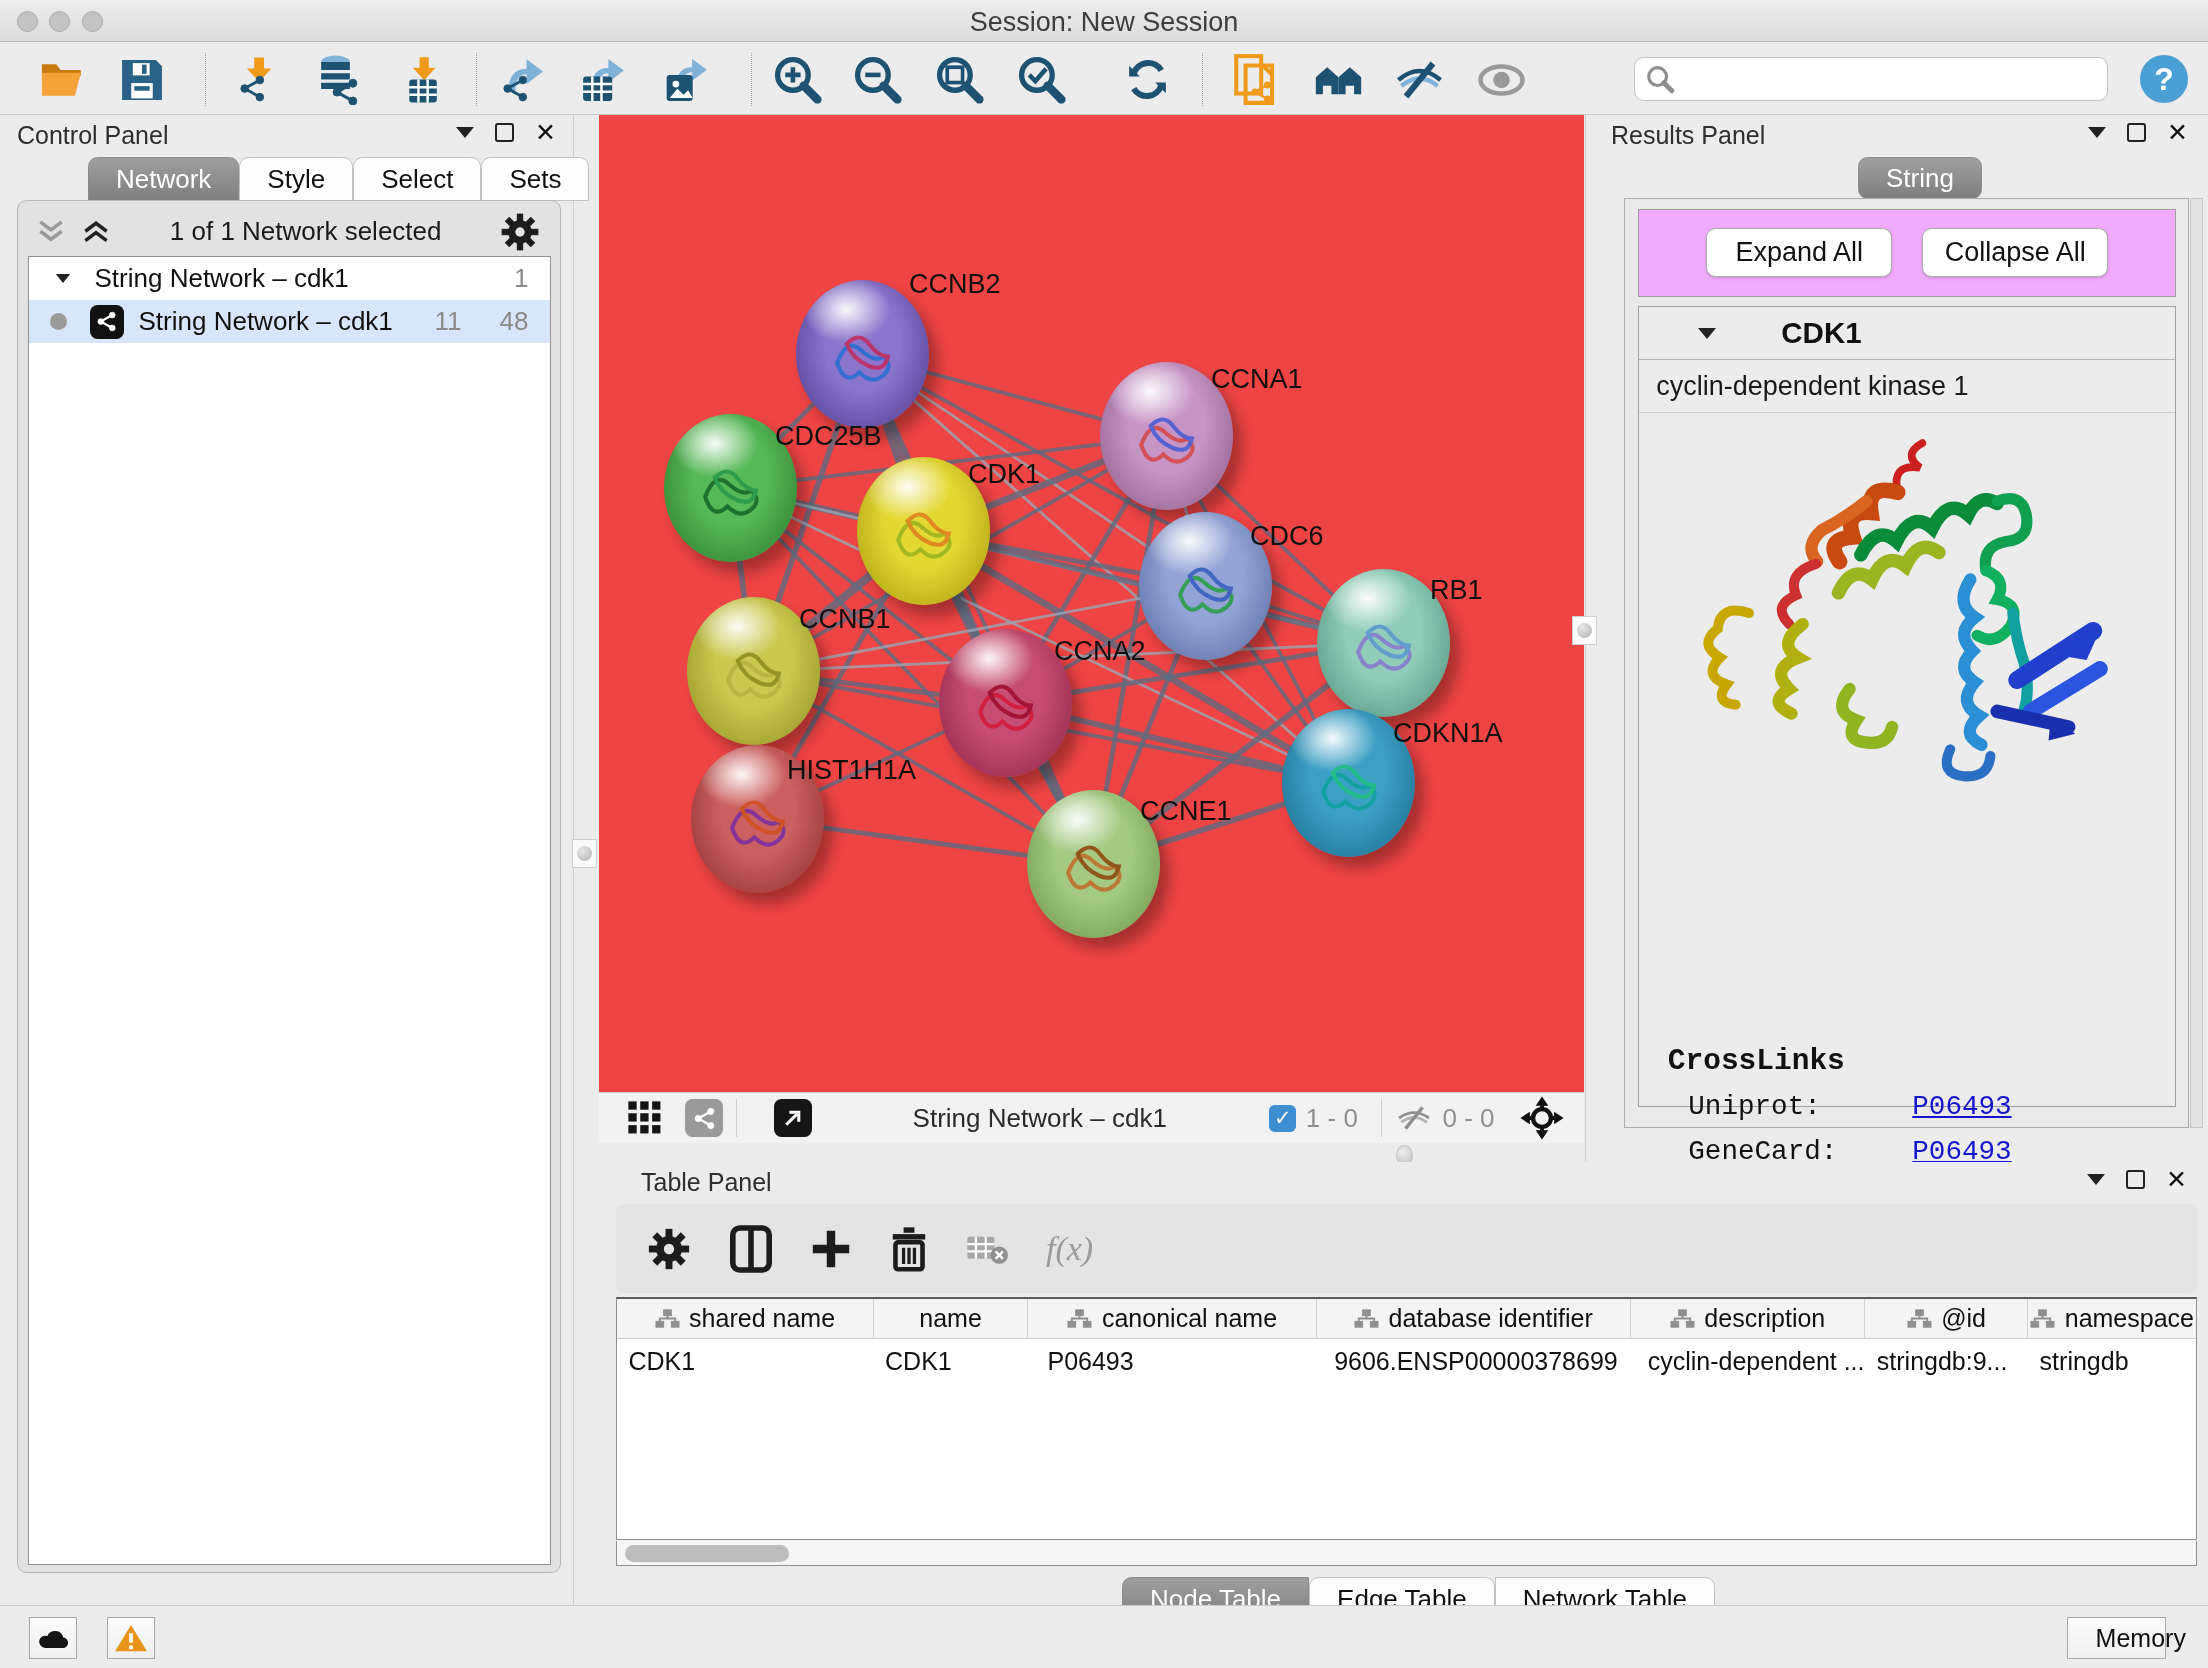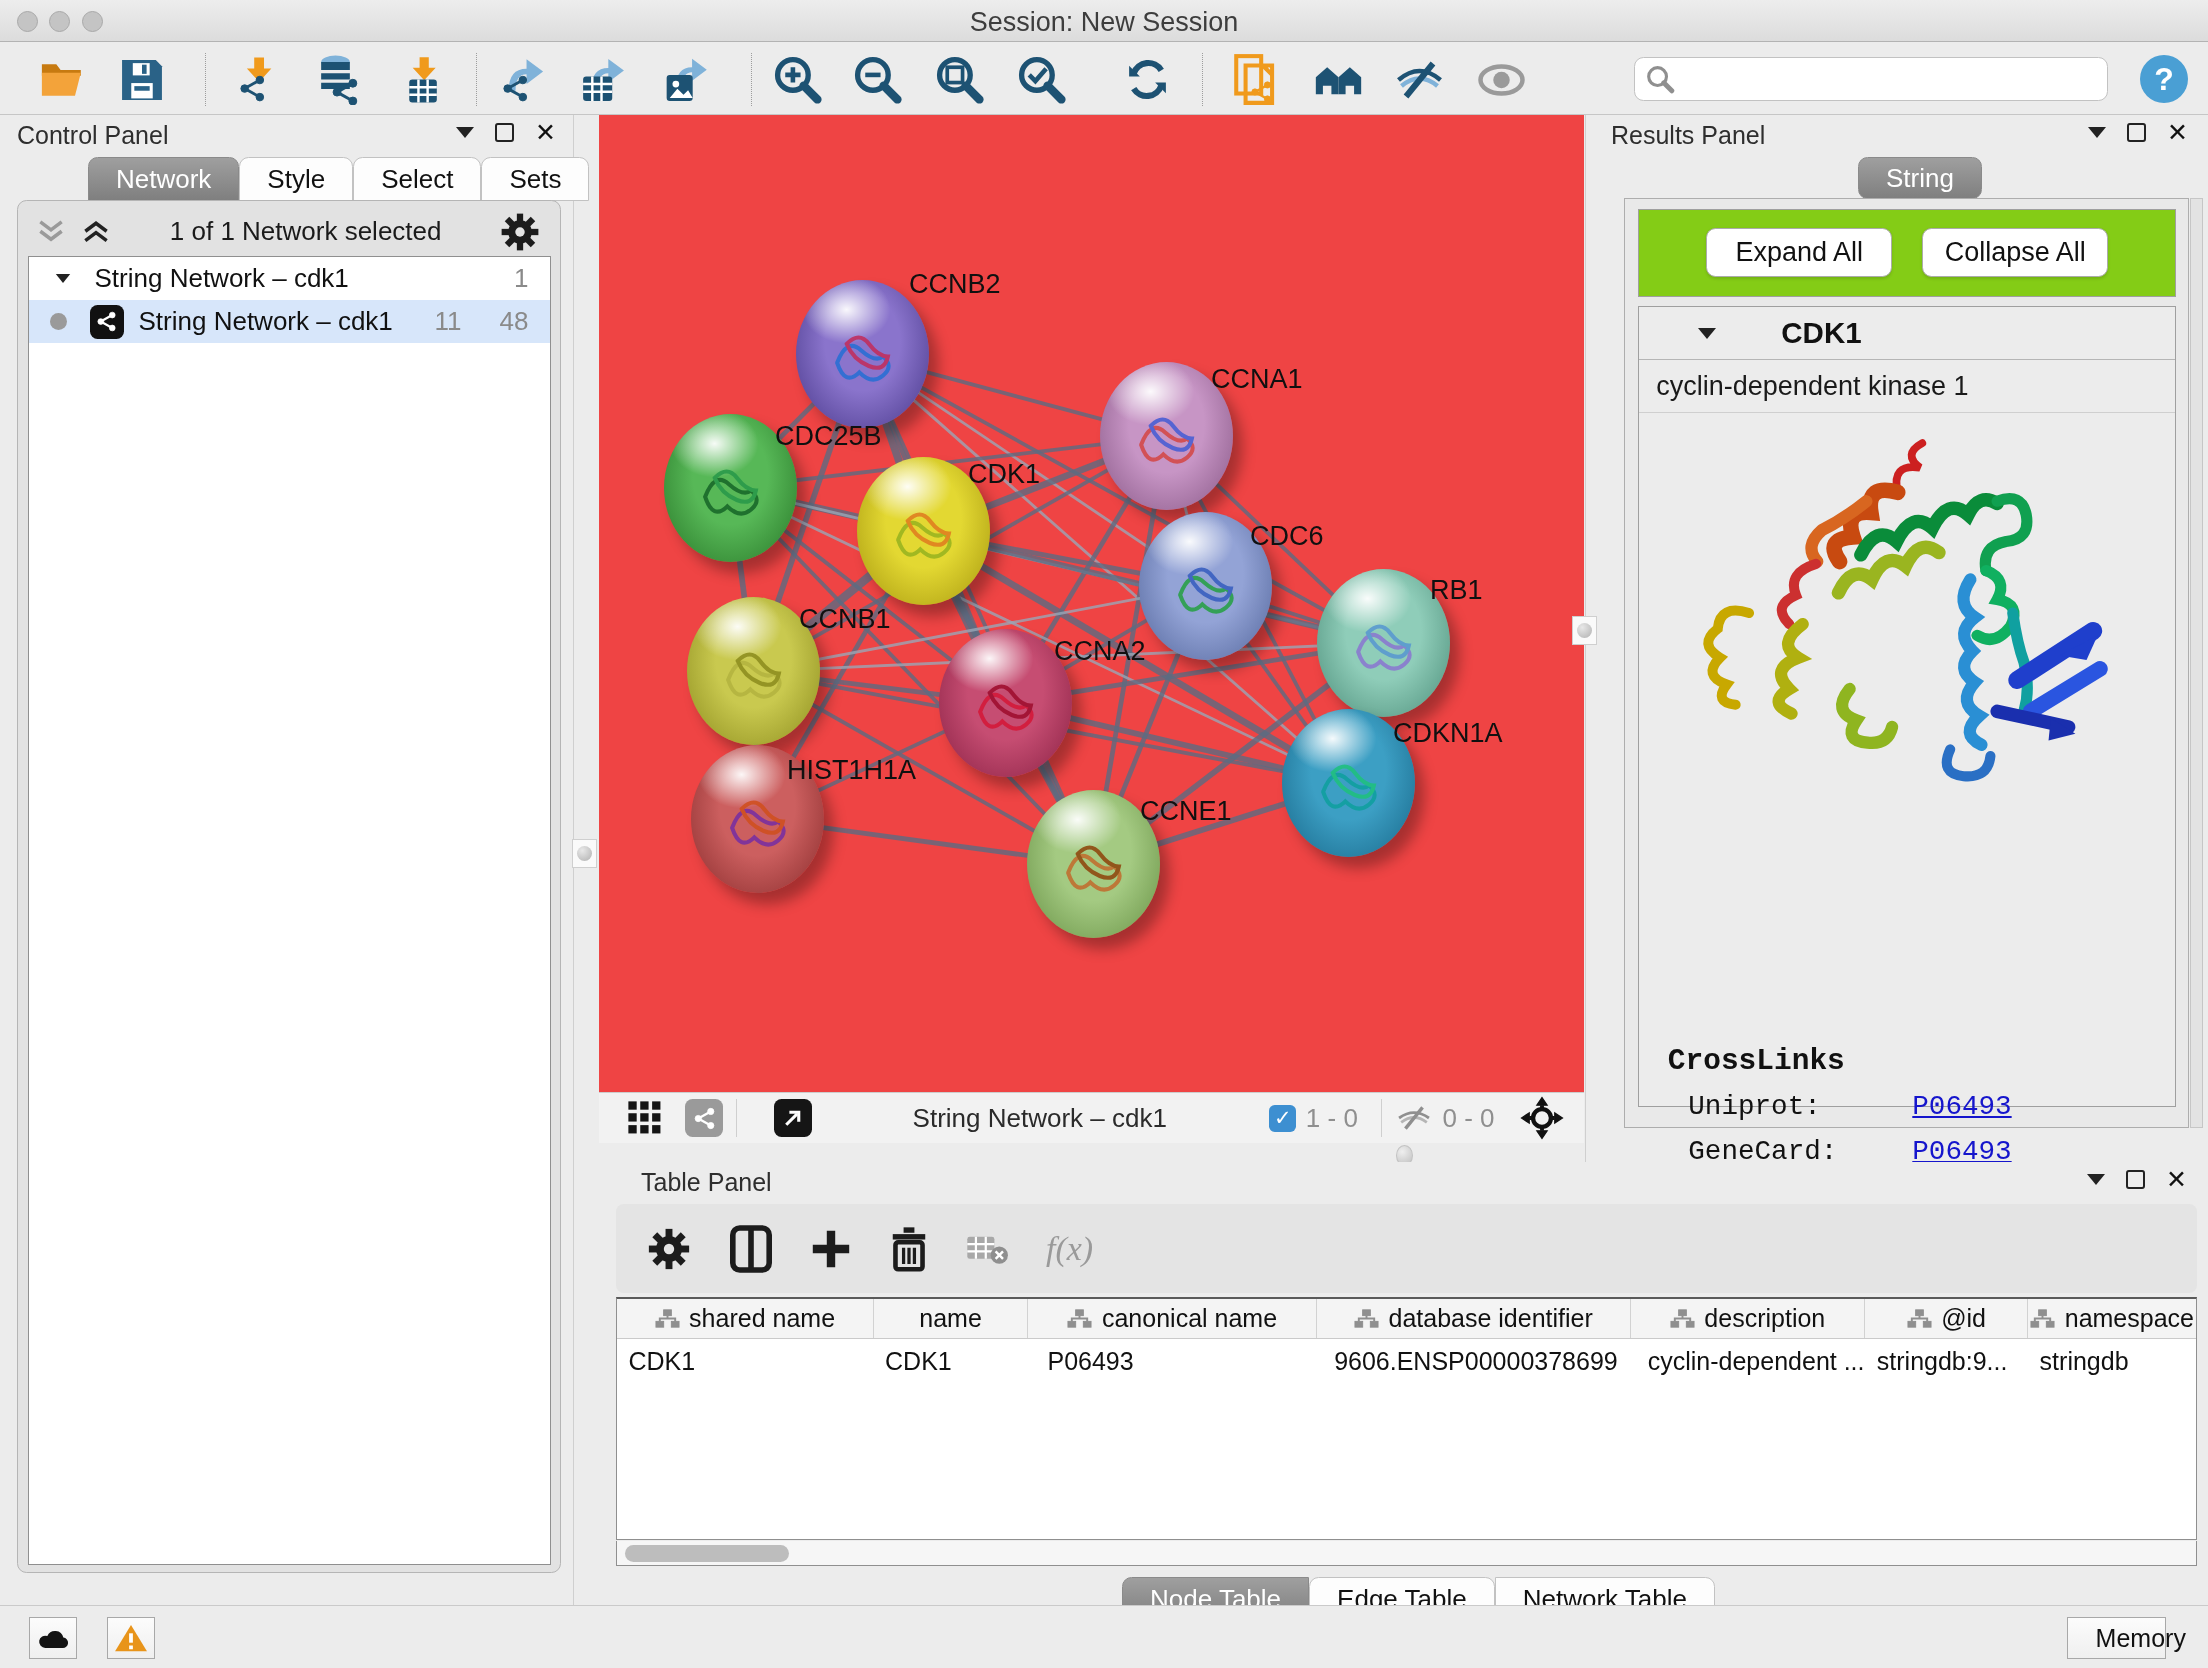--- a/index.html
+++ b/index.html
@@ -65,21 +65,21 @@
   .cb-num{font-size:26px;color:#8f8f8f; margin:0 9.5px;}
   .graybadge{width:38px;height:38px;border-radius:7.6px;background:#9a9a9a;display:flex;align-items:center;justify-content:center;}
   .blackbadge{width:38px;height:38px;border-radius:7.6px;background:#151515;display:flex;align-items:center;justify-content:center;}
 
   
   .results-panel{position:absolute; left:1585px; top:115px; width:624px; height:1047px; background:var(--bg); border-left:1px solid #cfcfcf;}
   .rp-tab{position:absolute; left:272px; top:42px;}
   .rp-tab .tab{border-radius:9.5px; height:42px;}
   .rp-body{position:absolute; left:38px; top:83px; width:565px; height:930px; background:#e9e9e9; border:1px solid #adadad;}
   .rp-scroll{position:absolute; right:5.7px; top:83px; width:13.3px; height:930px; background:#e3e3e3; border:1px solid #c6c6c6;}
-  .rp-buttons{position:absolute; left:13.3px; top:9.5px; width:538px; height:88px; background:#84cc16; border:1px solid #9f9f9f; display:flex; align-items:center; justify-content:center; gap:30px;}
+  .rp-buttons{position:absolute; left:13.3px; top:9.5px; width:538px; height:88px; background:#f0abfc; border:1px solid #9f9f9f; display:flex; align-items:center; justify-content:center; gap:30px;}
   .rbtn{min-width:186px; height:49px; background:#fff; border:1px solid #ababab; border-radius:9.5px; font-size:27px; color:#111; display:flex; align-items:center; justify-content:center; box-shadow:0 1.9px 2.9px rgba(0,0,0,.12);}
   .rp-gene{position:absolute; left:13.3px; top:107px; width:538px; height:801px; background:#ececec; border:1px solid #9f9f9f;}
   .gene-head{height:53px; display:flex; align-items:center; border-bottom:1px solid #b5b5b5;}
   .gene-name{font-size:29.5px; font-weight:bold; color:#111;}
   .gene-desc{font-size:27px; color:#1a1a1a; padding:11.4px 0 9.5px 17px; border-bottom:1px solid #cfcfcf;}
   .crosslinks{font-family:Liberation Mono, monospace; position:absolute; left:0; top:737px; width:100%;}
   .cl-title{font-size:29.5px; font-weight:bold; color:#111; padding-left:28.5px;}
   .cl-row{display:flex; padding-left:49px; margin-top:13.3px;}
   .cl-label{width:224px; font-size:27.6px; color:#111;}
   .cl-link{font-size:27.6px; color:#1515cc; text-decoration:underline;}

